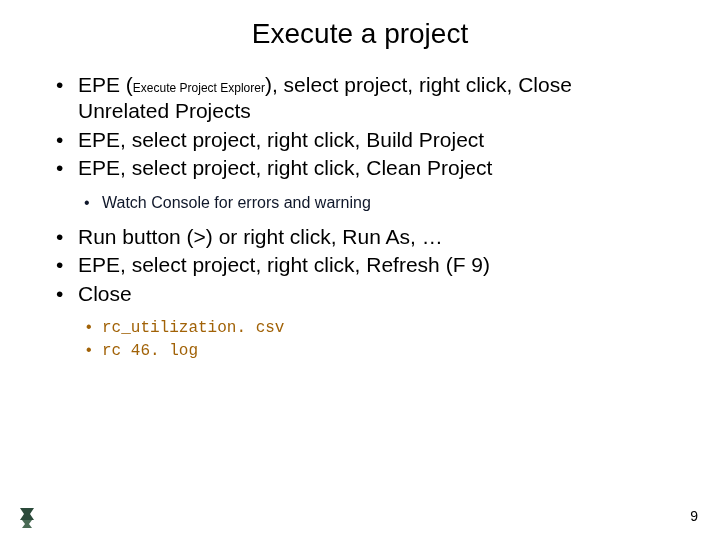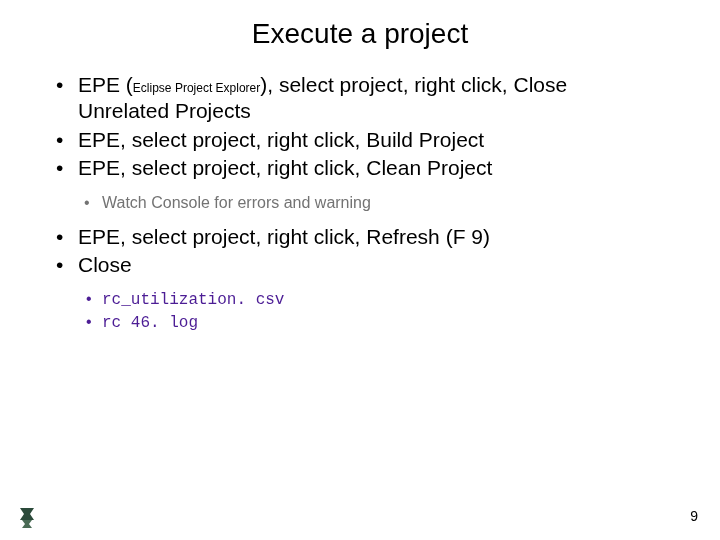--- a/index.html
+++ b/index.html
@@ -4,47 +4,48 @@
 <style>
   * { margin: 0; padding: 0; box-sizing: border-box; }
   html, body { width: 720px; height: 540px; background: #fff; font-family: Arial, Helvetica, sans-serif; color: #000; }
   .slide { position: relative; width: 720px; height: 540px; padding: 18px 56px 20px 56px; }
   .title { font-size: 28px; font-weight: 400; text-align: center; margin-bottom: 22px; }
   ul.lvl1 { list-style: none; }
   ul.lvl1 > li { position: relative; padding-left: 22px; font-size: 21px; line-height: 1.25; margin-bottom: 2px; }
   ul.lvl1 > li::before { content: "•"; position: absolute; left: 0; top: 0; }
   .sub { font-size: 12px; }
   ul.lvl2 { list-style: none; margin: 10px 0 10px 28px; }
-  ul.lvl2 > li { position: relative; padding-left: 18px; font-size: 16px; line-height: 1.45; color: #4c1d95; }
+  ul.lvl2 > li { position: relative; padding-left: 18px; font-size: 16px; line-height: 1.45; color: #a16207; }
   ul.lvl2 > li::before { content: "•"; position: absolute; left: 0; top: 0; }
-  ul.lvl2.redish > li { color: #737373; }
+  ul.lvl2.redish > li { color: #0f172a; }
   .mono { font-family: "Courier New", Courier, monospace; font-size: 17px; }
   .pagenum { position: absolute; right: 22px; bottom: 16px; font-size: 14px; color: #000; }
   .logo { position: absolute; left: 18px; bottom: 12px; width: 18px; height: 22px; }
   .logo svg { width: 18px; height: 22px; display: block; }
 </style>
 </head>
 <body>
 
 <div class="slide">
   <h1 class="title">Execute a project</h1>
 
   <ul class="lvl1">
     <li>
-      <span>EPE (</span><span class="sub">Eclipse Project Explorer</span><span>), select project, right click, Close Unrelated Projects</span>
+      <span>EPE (</span><span class="sub">Execute Project Explorer</span><span>), select project, right click, Close Unrelated Projects</span>
     </li>
     <li>EPE, select project, right click, Build Project</li>
     <li>EPE, select project, right click, Clean Project</li>
   </ul>
 
   <ul class="lvl2 redish">
     <li>Watch Console for errors and warning</li>
   </ul>
 
   <ul class="lvl1">
+    <li>Run button (&gt;) or right click, Run As, …</li>
     <li>EPE, select project, right click, Refresh (F 9)</li>
     <li>Close</li>
   </ul>
 
   <ul class="lvl2">
     <li class="mono">rc_utilization. csv</li>
     <li class="mono">rc 46. log</li>
   </ul>
 
   <div class="pagenum">9</div>

